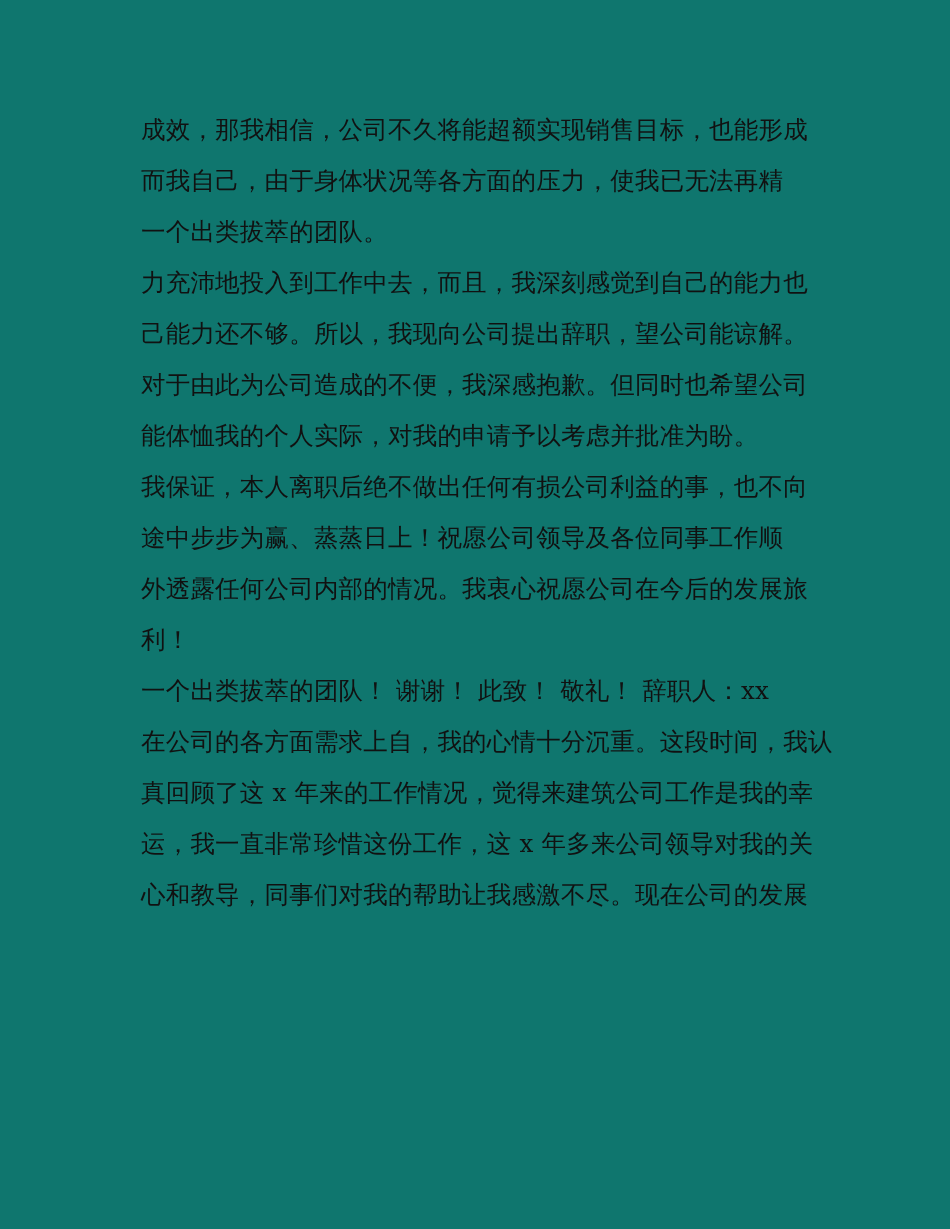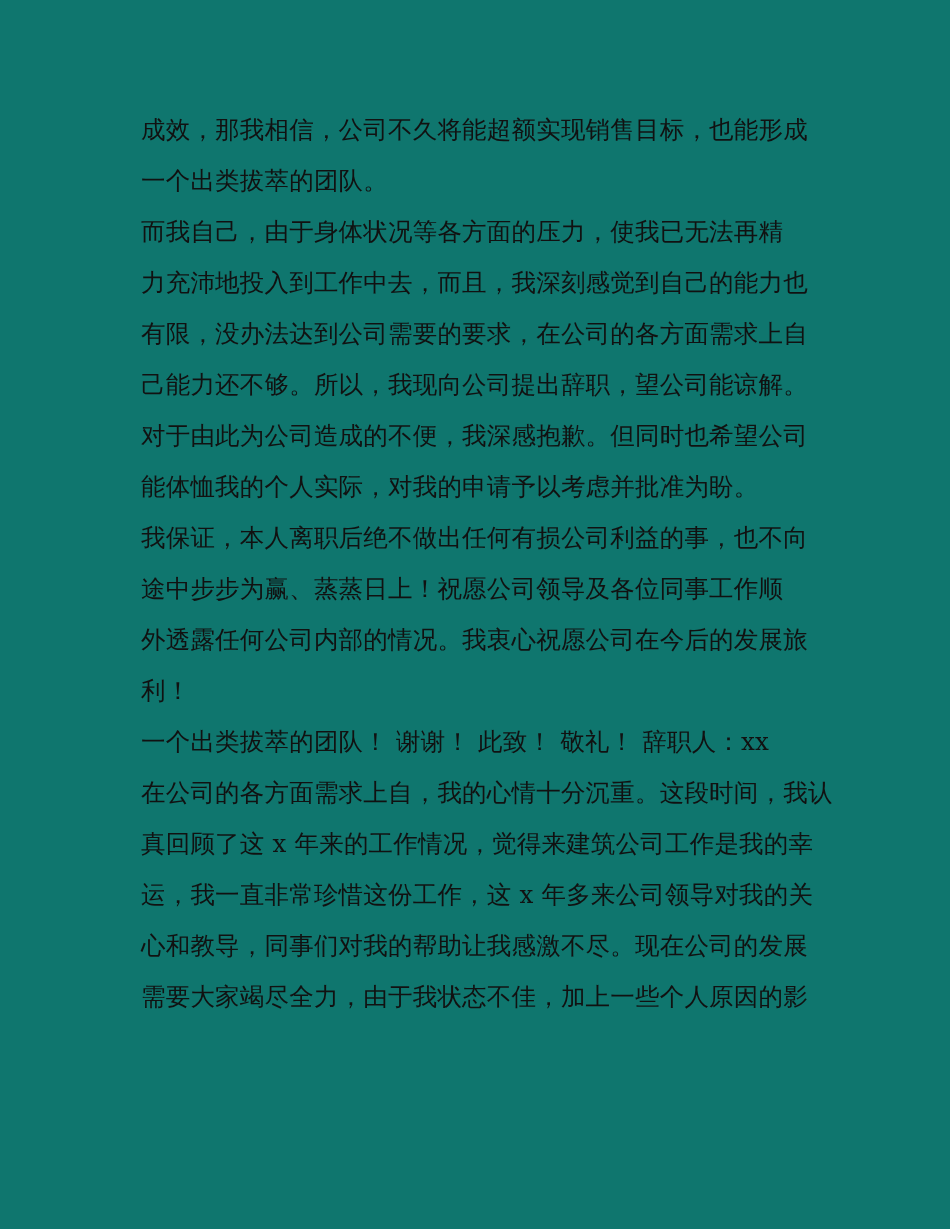--- a/index.html
+++ b/index.html
@@ -37,31 +37,29 @@
       white-space: nowrap;
       letter-spacing: 0.2px;
     }
   </style>
 </head>
 <body>
 
 <div class="page">
   <div class="content">
     <div class="line">成效，那我相信，公司不久将能超额实现销售目标，也能形成</div>
+    <div class="line">而我自己，由于身体状况等各方面的压力，使我已无法再精</div>
     <div class="line">一个出类拔萃的团队。</div>
-    <div class="line">而我自己，由于身体状况等各方面的压力，使我已无法再精</div>
     <div class="line">力充沛地投入到工作中去，而且，我深刻感觉到自己的能力也</div>
-    <div class="line">有限，没办法达到公司需要的要求，在公司的各方面需求上自</div>
     <div class="line">己能力还不够。所以，我现向公司提出辞职，望公司能谅解。</div>
     <div class="line">对于由此为公司造成的不便，我深感抱歉。但同时也希望公司</div>
     <div class="line">能体恤我的个人实际，对我的申请予以考虑并批准为盼。</div>
     <div class="line">我保证，本人离职后绝不做出任何有损公司利益的事，也不向</div>
     <div class="line">途中步步为赢、蒸蒸日上！祝愿公司领导及各位同事工作顺</div>
     <div class="line">外透露任何公司内部的情况。我衷心祝愿公司在今后的发展旅</div>
     <div class="line">利！</div>
     <div class="line">一个出类拔萃的团队！ 谢谢！ 此致！ 敬礼！ 辞职人：xx</div>
     <div class="line">在公司的各方面需求上自，我的心情十分沉重。这段时间，我认</div>
     <div class="line">真回顾了这 x 年来的工作情况，觉得来建筑公司工作是我的幸</div>
     <div class="line">运，我一直非常珍惜这份工作，这 x 年多来公司领导对我的关</div>
     <div class="line">心和教导，同事们对我的帮助让我感激不尽。现在公司的发展</div>
-    <div class="line">需要大家竭尽全力，由于我状态不佳，加上一些个人原因的影</div>
   </div>
 </div>
 
 </body></html>

